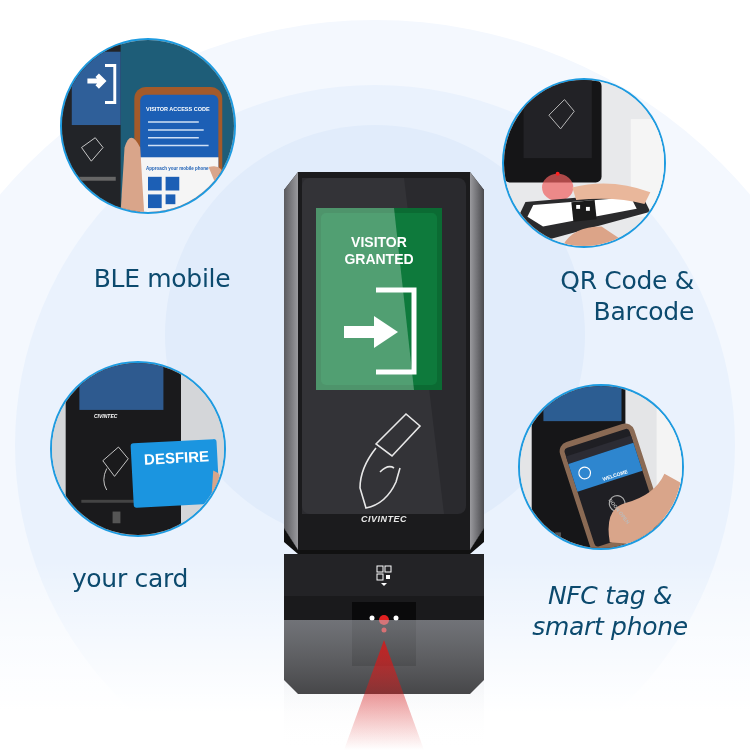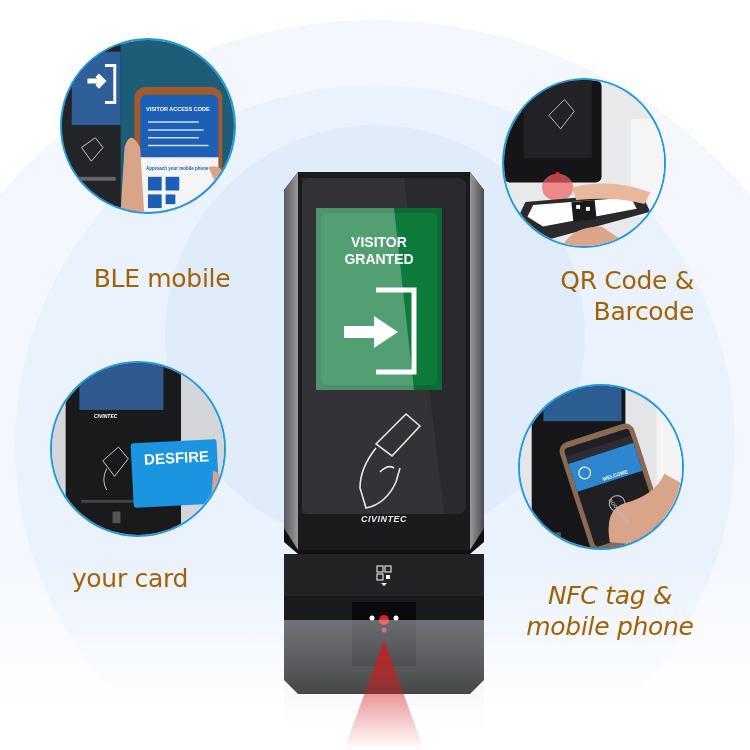--- a/index.html
+++ b/index.html
@@ -6,21 +6,21 @@
   html, body { width: 750px; height: 750px; overflow: hidden; background: #ffffff; }
   body { position: relative; font-family: "DejaVu Sans", sans-serif; }
 
   .bg-ring { position: absolute; border-radius: 50%; }
   .ring-1 { width: 980px; height: 980px; left: -115px; top: 20px; background: #f4f8fe; }
   .ring-2 { width: 720px; height: 720px; left: 15px; top: 85px; background: #eaf2fd; }
   .ring-3 { width: 420px; height: 420px; left: 165px; top: 125px; background: #e1ecfb; }
   .fade-bottom { position: absolute; left: 0; top: 560px; width: 750px; height: 190px;
     background: linear-gradient(to bottom, rgba(255,255,255,0) 0%, #ffffff 80%); }
 
-  .feature-label { position: absolute; text-align: center; color: #a16207;
+  .feature-label { position: absolute; text-align: center; color: #0c4a6e;
     font-family: "DejaVu Sans", sans-serif; font-size: 25px; line-height: 31px; letter-spacing: -0.3px; }
   .feature-label span { display: block; white-space: nowrap; }
 
   .bubble { position: absolute; border-radius: 50%; border: 2px solid #1e9be0; overflow: hidden; background: #d9dde2; }
   .bubble svg { width: 100%; height: 100%; display: block; }
 
   .device { position: absolute; left: 284px; top: 172px; width: 200px; height: 525px; }
   .device svg { width: 100%; height: 100%; display: block; }
 
   .screen-text { position: absolute; left: 316px; top: 234px; width: 126px; text-align: center;
@@ -208,14 +208,14 @@
 </div>
 <div class="feature-label" style="left:494px;top:265px;width:200px;text-align:right;">
   <span>QR Code &amp;</span>
   <span>Barcode</span>
 </div>
 <div class="feature-label" style="left:30px;top:563px;width:200px;">
   <span>your card</span>
 </div>
 <div class="feature-label" style="left:505px;top:580px;width:210px;font-style:italic;">
   <span>NFC tag &amp;</span>
-  <span>mobile phone</span>
+  <span>smart phone</span>
 </div>
 
 </body></html>

